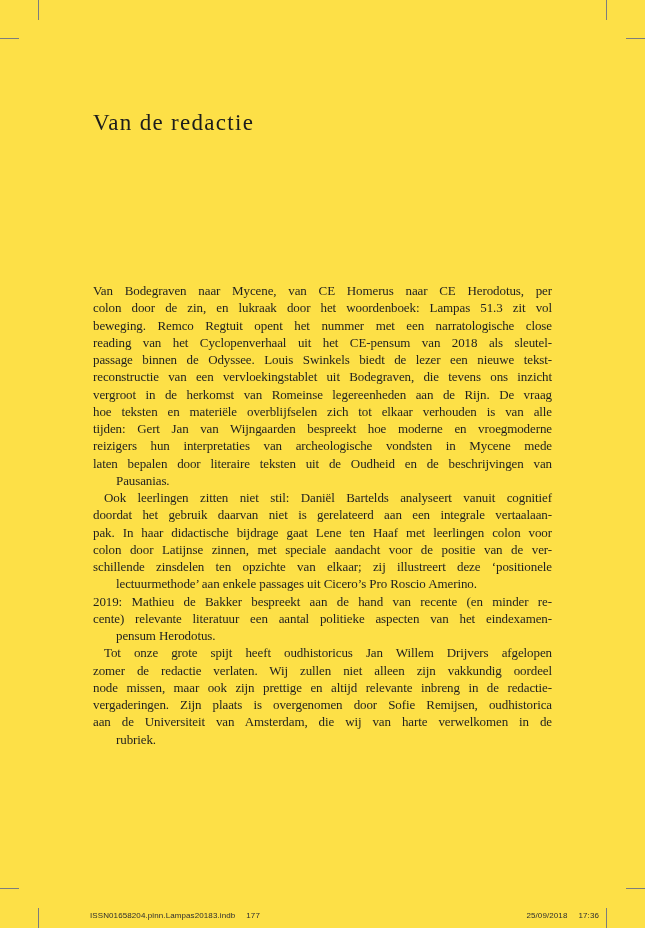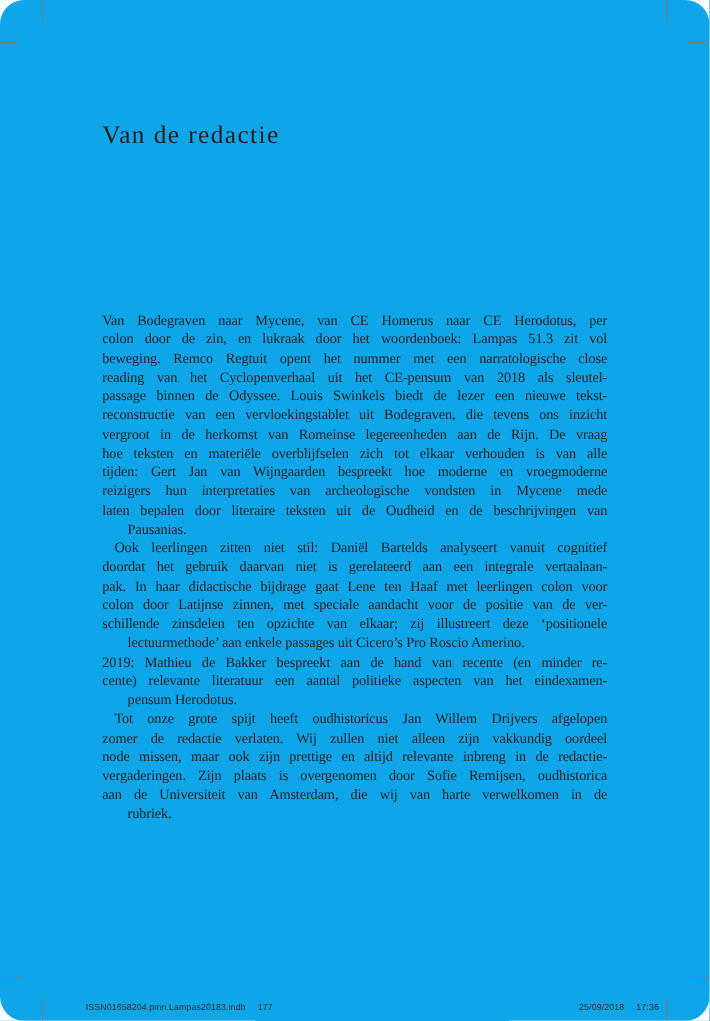--- a/index.html
+++ b/index.html
@@ -3,21 +3,21 @@
 <meta charset="utf-8">
 <style>
   html, body { margin: 0; padding: 0; }
   body {
     width: 645px; height: 928px;
     background: #ffffff;
     font-family: "Liberation Serif", serif;
     position: relative;
     overflow: hidden;
   }
-  .page { position: absolute; inset: 0; background: #0ea5e9; border-radius: 22px; }
+  .page { position: absolute; inset: 0; background: #fde047; }
 
   
   .crop { position: absolute; background: #7d7d7d; }
   .crop.tl-v { left: 38px; top: 0;     width: 1px;  height: 20px; }
   .crop.tl-h { left: 0;    top: 38px;  width: 19px; height: 1px;  }
   .crop.tr-v { left: 606px;top: 0;     width: 1px;  height: 20px; }
   .crop.tr-h { left: 626px;top: 38px;  width: 19px; height: 1px;  }
   .crop.bl-h { left: 0;    top: 888px; width: 19px; height: 1px;  }
   .crop.bl-v { left: 38px; top: 908px; width: 1px;  height: 20px; }
   .crop.br-h { left: 626px;top: 888px; width: 19px; height: 1px;  }
@@ -55,21 +55,21 @@
   .it { }
 
   .footer {
     position: absolute;
     top: 911px;
     font-family: "Liberation Sans", sans-serif;
     font-size: 8px;
     color: #2e2e2e;
     letter-spacing: 0.1px;
   }
-  .footer.left { left: 52px; padding-left: 26px; }
+  .footer.left { left: 64px; padding-left: 26px; }
   .footer.right { right: 46px; text-align: left; }
   .footer .gap { display: inline-block; width: 11px; }
 </style>
 </head>
 <body>
 
 <div class="page">
 
   <div class="crop tl-v"></div>
   <div class="crop tl-h"></div>

